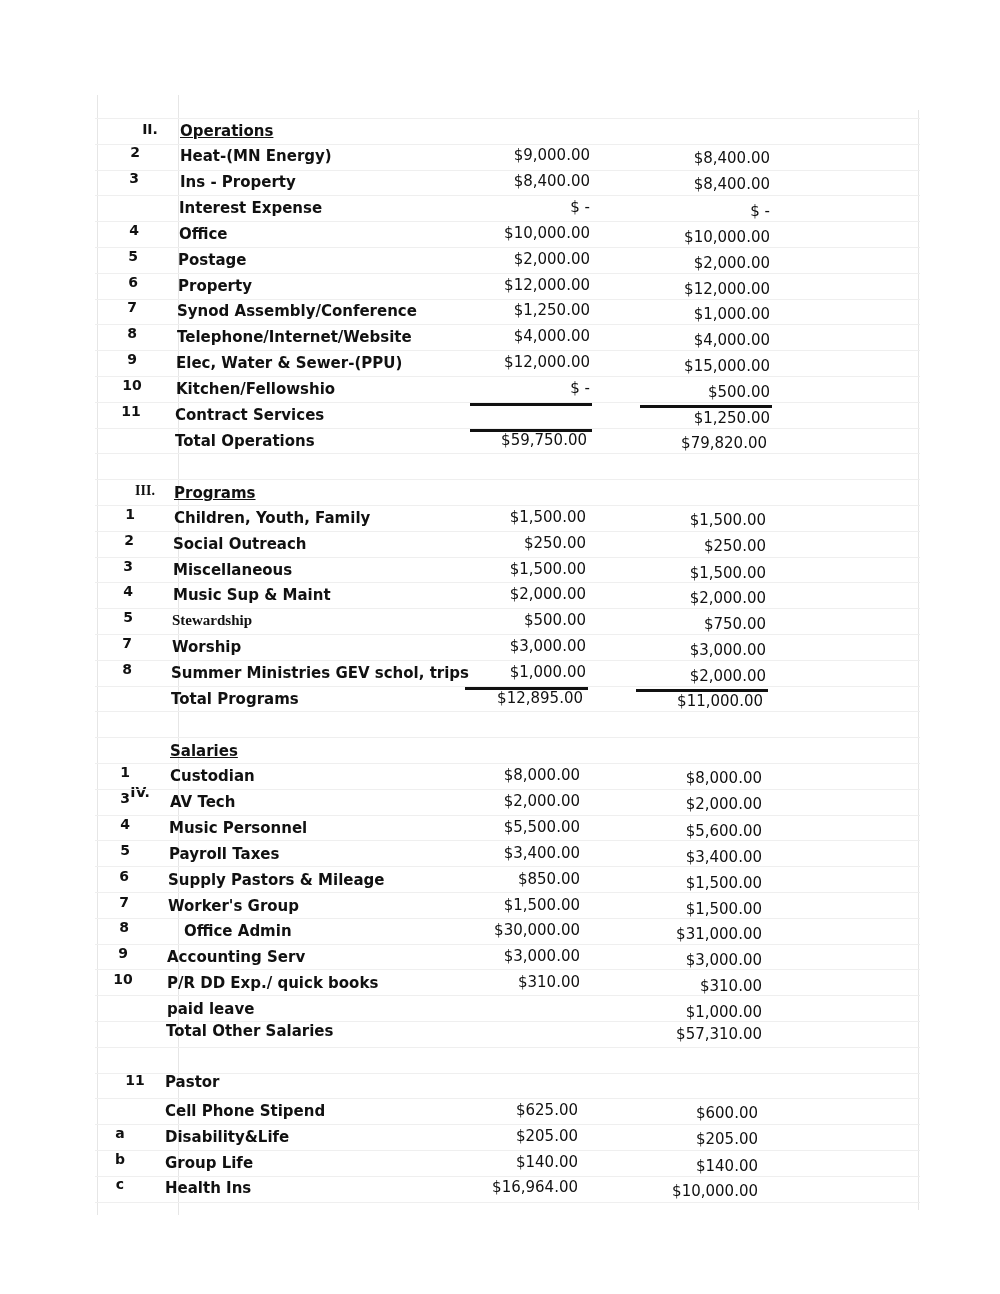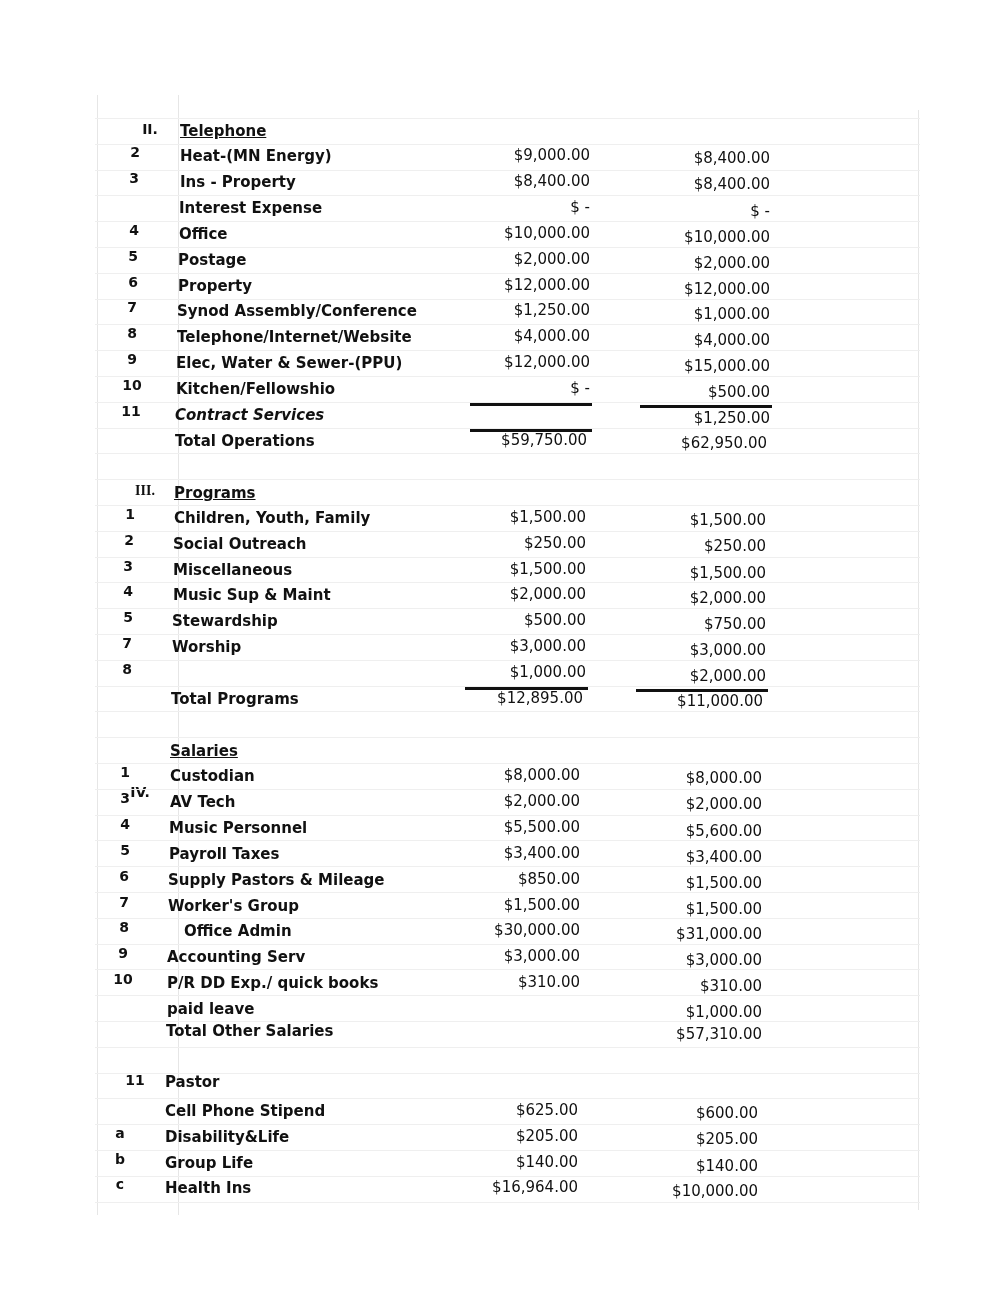--- a/index.html
+++ b/index.html
@@ -26,21 +26,21 @@
 
 <div class="sheet">
 
   <div class="grid-v" style="left:97px;top:95px;height:1120px;"></div>
   <div class="grid-v" style="left:178px;top:95px;height:1120px;"></div>
   <div class="grid-v" style="left:918px;top:110px;height:1100px;"></div>
 
   <div id="rows">
       <div class="row" style="top:121px;">
         <span class="num" style="left:130px;top:0;">II.</span>
-        <span class="label head" style="left:180px;top:1px;">Telephone</span>
+        <span class="label head" style="left:180px;top:1px;">Operations</span>
       </div>
       <div class="row" style="top:147px;">
         <span class="num" style="left:115px;top:-3px;">2</span>
         <span class="label" style="left:180px;top:0;">Heat-(MN Energy)</span>
         <span class="v1" style="left:390px;top:-1px;">$9,000.00</span>
         <span class="v2" style="left:570px;top:2px;">$8,400.00</span>
       </div>
       <div class="row" style="top:173px;">
         <span class="num" style="left:114px;top:-3px;">3</span>
         <span class="label" style="left:180px;top:0;">Ins - Property</span>
@@ -89,27 +89,27 @@
         <span class="v2" style="left:570px;top:2.9px;">$15,000.00</span>
       </div>
       <div class="row" style="top:380px;">
         <span class="num" style="left:112px;top:-3px;">10</span>
         <span class="label" style="left:176px;top:0;">Kitchen/Fellowshio</span>
         <span class="v1" style="left:390px;top:-1px;">$ -</span>
         <span class="v2" style="left:570px;top:2.9px;">$500.00</span>
       </div>
       <div class="row" style="top:406px;">
         <span class="num" style="left:111px;top:-3px;">11</span>
-        <span class="label" style="left:175px;top:0;font-style:italic;">Contract Services</span>
+        <span class="label" style="left:175px;top:0;">Contract Services</span>
         <span class="v2" style="left:570px;top:2.9px;">$1,250.00</span>
       </div>
       <div class="row" style="top:432px;">
         <span class="label" style="left:175px;top:0;">Total Operations</span>
         <span class="v1" style="left:387px;top:-1px;">$59,750.00</span>
-        <span class="v2" style="left:567px;top:2px;">$62,950.00</span>
+        <span class="v2" style="left:567px;top:2px;">$79,820.00</span>
       </div>
       <div class="rule" style="left:470px;top:403px;width:122px;"></div>
       <div class="rule" style="left:640px;top:405px;width:132px;"></div>
       <div class="rule" style="left:470px;top:429px;width:122px;"></div>
       <div class="row" style="top:483px;">
         <span class="num" style="left:125px;top:0;font-family:Liberation Serif, serif;">III.</span>
         <span class="label head" style="left:174px;top:1px;">Programs</span>
       </div>
       <div class="row" style="top:509px;">
         <span class="num" style="left:110px;top:-3px;">1</span>
@@ -130,32 +130,33 @@
         <span class="v2" style="left:566px;top:2.6px;">$1,500.00</span>
       </div>
       <div class="row" style="top:586px;">
         <span class="num" style="left:108px;top:-3px;">4</span>
         <span class="label" style="left:173px;top:0;">Music Sup &amp; Maint</span>
         <span class="v1" style="left:386px;top:-1px;">$2,000.00</span>
         <span class="v2" style="left:566px;top:2.9px;">$2,000.00</span>
       </div>
       <div class="row" style="top:612px;">
         <span class="num" style="left:108px;top:-3px;">5</span>
-        <span class="label" style="left:172px;top:0;">Stewardship</span>
+        <span class="label" style="left:172px;top:0;font-family:Liberation Serif, serif;">Stewardship</span>
         <span class="v1" style="left:386px;top:-1px;">$500.00</span>
         <span class="v2" style="left:566px;top:2.9px;">$750.00</span>
       </div>
       <div class="row" style="top:638px;">
         <span class="num" style="left:107px;top:-3px;">7</span>
         <span class="label" style="left:172px;top:0;">Worship</span>
         <span class="v1" style="left:386px;top:-1px;">$3,000.00</span>
         <span class="v2" style="left:566px;top:2.9px;">$3,000.00</span>
       </div>
       <div class="row" style="top:664px;">
         <span class="num" style="left:107px;top:-3px;">8</span>
+        <span class="label" style="left:171px;top:0;">Summer Ministries GEV schol, trips</span>
         <span class="v1" style="left:386px;top:-1px;">$1,000.00</span>
         <span class="v2" style="left:566px;top:2.9px;">$2,000.00</span>
       </div>
       <div class="row" style="top:690px;">
         <span class="label" style="left:171px;top:0;">Total Programs</span>
         <span class="v1" style="left:383px;top:-1px;">$12,895.00</span>
         <span class="v2" style="left:563px;top:2px;">$11,000.00</span>
       </div>
       <div class="rule" style="left:465px;top:687px;width:123px;"></div>
       <div class="rule" style="left:636px;top:689px;width:132px;"></div>

